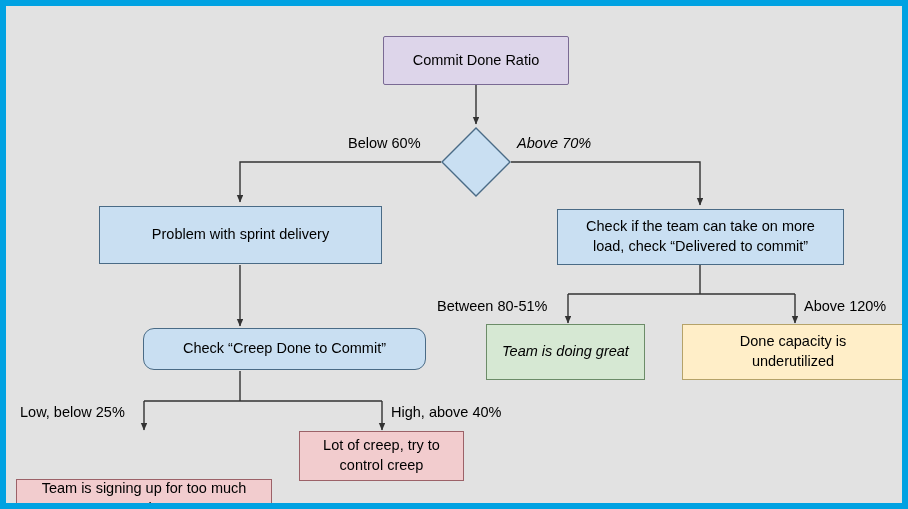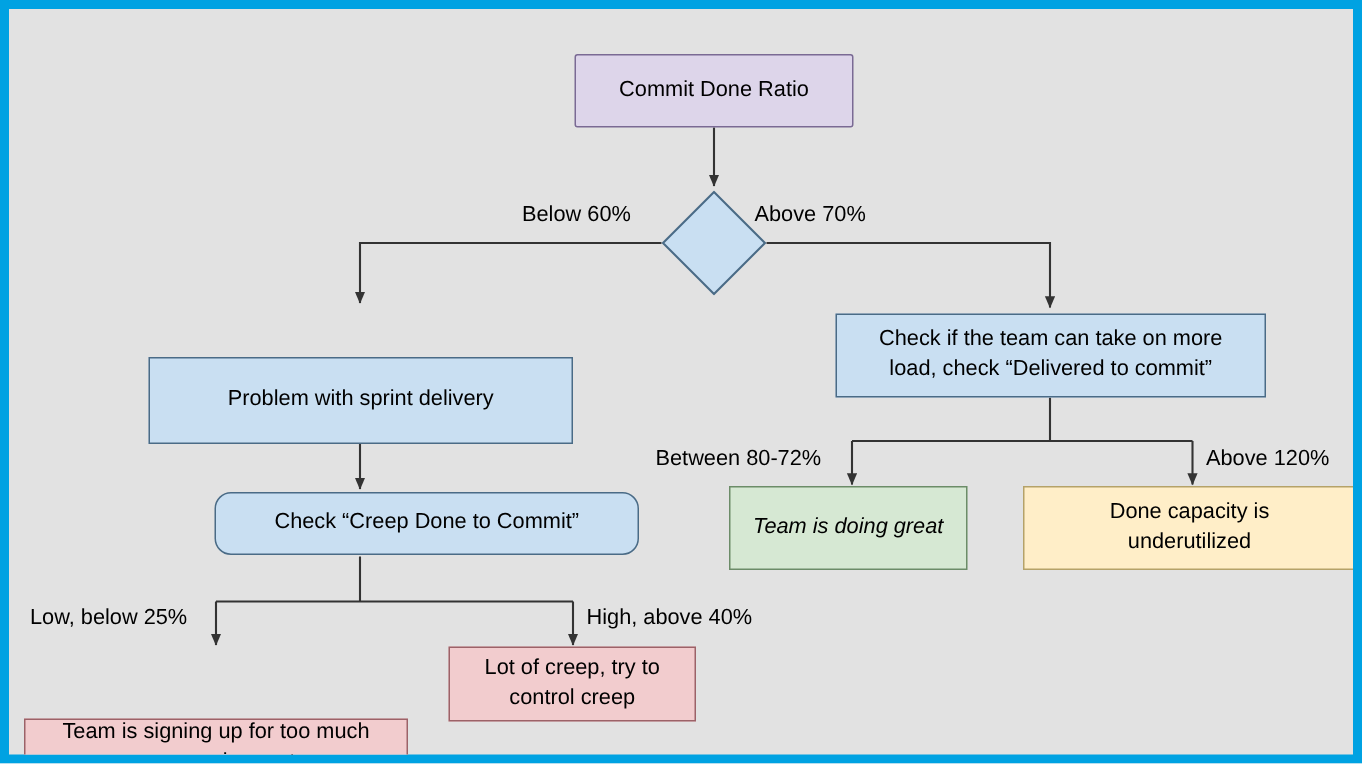--- a/index.html
+++ b/index.html
@@ -107,40 +107,40 @@
 
   <div class="node purple" style="left:377px; top:30px; width:186px; height:49px;">Commit Done Ratio</div>
 
   <div class="diamond-wrap" style="left:435px; top:121px; width:70px; height:70px;">
     <svg width="70" height="70" viewBox="0 0 70 70">
       <polygon points="35,1 69,35 35,69 1,35" fill="#c9dff2" stroke="#4a6b86" stroke-width="1.4"></polygon>
     </svg>
   </div>
 
   <div class="edge-label" style="left:342px; top:130px;">Below 60%</div>
-  <div class="edge-label" style="left:497px; top:130px;">Above 70%</div>
+  <div class="edge-label" style="left:511px; top:130px;font-style:italic;">Above 70%</div>
 
-  <div class="node blue" style="left:93px; top:200px; width:283px; height:58px;margin-top:32px;">Problem with sprint delivery</div>
+  <div class="node blue" style="left:93px; top:200px; width:283px; height:58px;">Problem with sprint delivery</div>
 
   <div class="node blue round" style="left:93px; top:322px; width:283px; height:42px;">Check “Creep Done to Commit”</div>
 
   <div class="edge-label" style="left:14px; top:399px;">Low, below 25%</div>
   <div class="edge-label" style="left:385px; top:399px;">High, above 40%</div>
 
   <div class="node pink" style="left:10px; top:425px; width:256px; height:59px;margin-top:48px;">Team is signing up for too much
 or vague requirements are
 slowing down the team</div>
 
   <div class="node pink" style="left:293px; top:425px; width:165px; height:50px;">Lot of creep, try to
 control creep</div>
 
   <div class="node blue" style="left:551px; top:203px; width:287px; height:56px;">Check if the team can take on more
 load, check “Delivered to commit”</div>
 
-  <div class="edge-label" style="left:431px; top:293px;">Between 80-72%</div>
+  <div class="edge-label" style="left:431px; top:293px;">Between 80-51%</div>
   <div class="edge-label" style="left:798px; top:293px;">Above 120%</div>
 
   <div class="node green" style="left:480px; top:318px; width:159px; height:56px;font-style:italic;">Team is doing great</div>
 
   <div class="node yellow" style="left:676px; top:318px; width:222px; height:56px;">Done capacity is
 underutilized</div>
 
 </div>
 
 </body></html>

